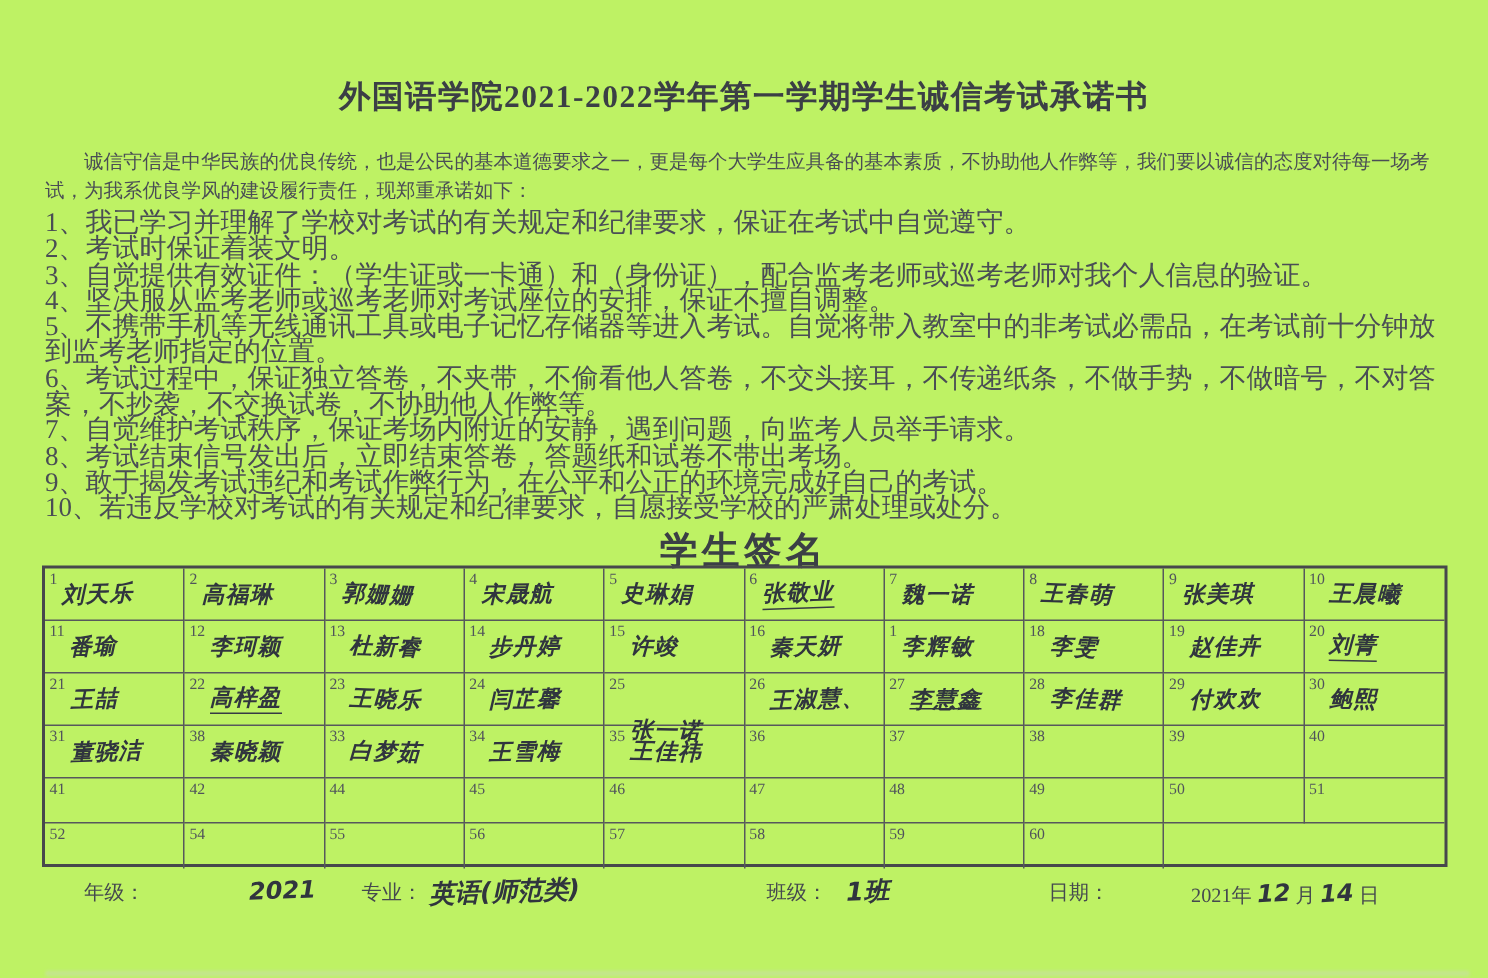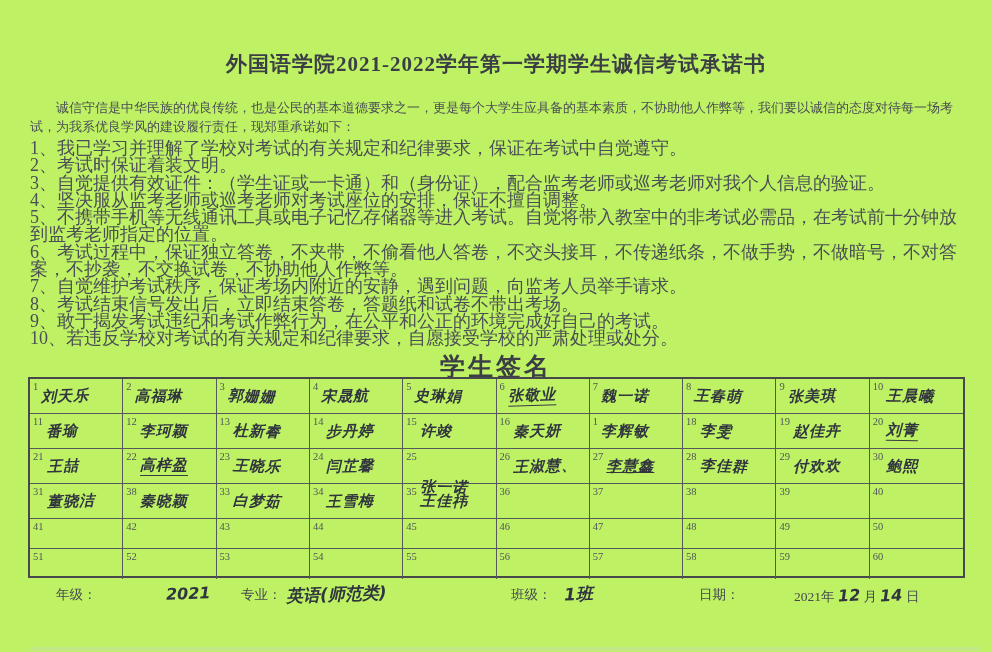--- a/index.html
+++ b/index.html
@@ -214,23 +214,20 @@
       <div class="cell">
         <span class="num">40</span>
       </div>
       <div class="cell">
         <span class="num">41</span>
       </div>
       <div class="cell">
         <span class="num">42</span>
       </div>
       <div class="cell">
-        <span class="num">43</span>
-      </div>
-      <div class="cell">
         <span class="num">44</span>
       </div>
       <div class="cell">
         <span class="num">45</span>
       </div>
       <div class="cell">
         <span class="num">46</span>
       </div>
       <div class="cell">
         <span class="num">47</span>
@@ -242,23 +239,20 @@
         <span class="num">49</span>
       </div>
       <div class="cell">
         <span class="num">50</span>
       </div>
       <div class="cell">
         <span class="num">51</span>
       </div>
       <div class="cell">
         <span class="num">52</span>
-      </div>
-      <div class="cell">
-        <span class="num">53</span>
       </div>
       <div class="cell">
         <span class="num">54</span>
       </div>
       <div class="cell">
         <span class="num">55</span>
       </div>
       <div class="cell">
         <span class="num">56</span>
       </div>

